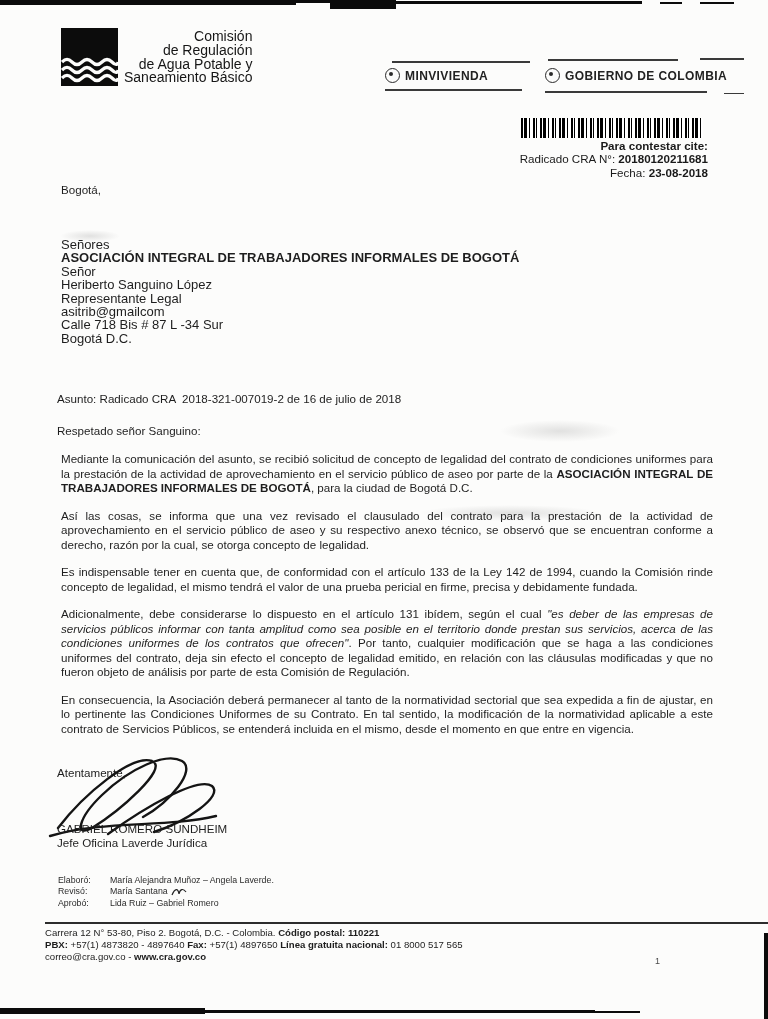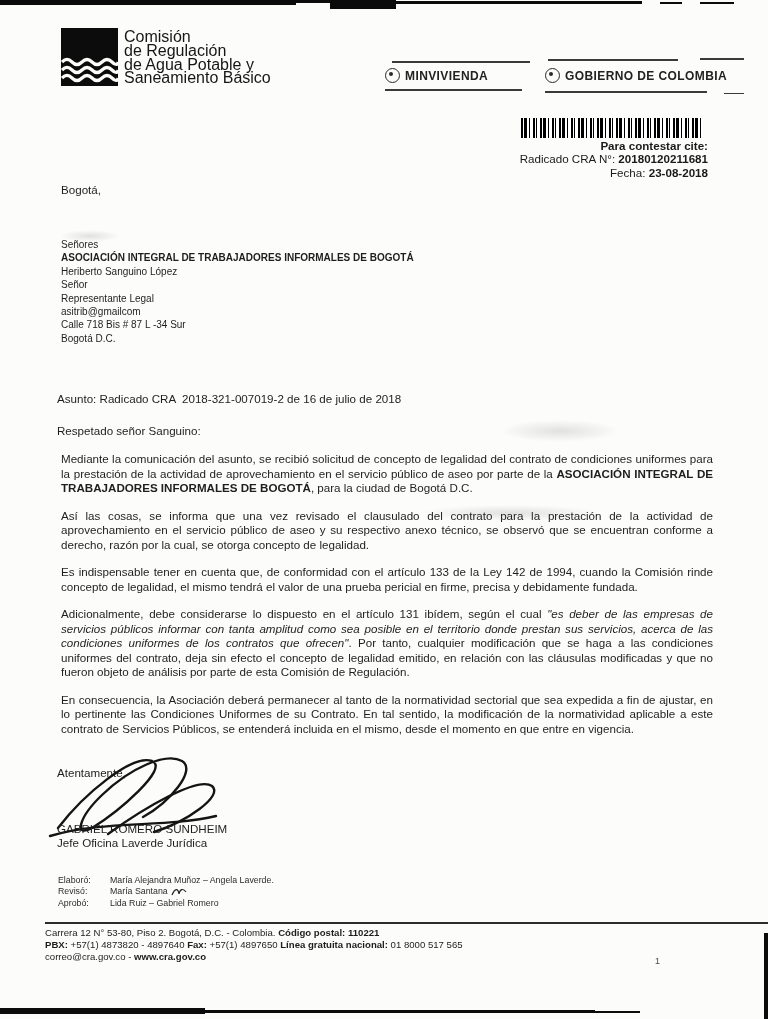--- a/index.html
+++ b/index.html
@@ -7,36 +7,36 @@
     position:relative;width:768px;height:1019px;background:#fcfcfb;
     overflow:hidden;font-family:"Liberation Sans",sans-serif;color:#1e1e1e;
     margin:0 auto;
   }
   .abs{position:absolute;}
   .txt{font-size:11.6px;line-height:14.5px;}
   .bold{font-weight:bold;}
   .it{font-style:italic;}
   
   .logo-box{left:61px;top:28px;width:57px;height:58px;}
-  .logo-text{left:124px;top:30px;font-size:16px;line-height:13.8px;color:#161616;}
+  .logo-text{left:124px;top:30px;font-size:14px;line-height:13.8px;color:#161616;text-align:right;}
   .ministry-row{top:68px;font-size:12px;font-weight:bold;letter-spacing:.4px;color:#222;
     display:flex;align-items:center;gap:5px;}
   .seal{display:inline-block;width:13px;height:13px;border:1.6px solid #2a2a2a;border-radius:50%;
     position:relative;}
   .seal::after{content:"";position:absolute;left:3.2px;top:3.2px;width:4px;height:4px;
     background:#2a2a2a;border-radius:50%;}
   .hline{background:#3a3a3a;height:1.5px;}
   
   .barcode{left:521px;top:118px;width:182px;height:20px;
     background:repeating-linear-gradient(90deg,#000 0 2px,#fff 2px 3px,#000 3px 6px,#fff 6px 8px,
     #000 8px 9px,#fff 9px 12px,#000 12px 14px,#fff 14px 15px,#000 15px 16px,#fff 16px 19px);}
   .rad-block{right:60px;top:139px;text-align:right;font-size:11.6px;line-height:13.4px;color:#1a1a1a;}
   
   .city-line{left:61px;top:183px;}
-  .recipient{left:61px;top:238px;line-height:13.4px;font-size:10px;}
+  .recipient{left:61px;top:238px;line-height:13.4px;font-size:13px;}
   .flow{left:57px;top:392px;width:656px;}
   .subject{white-space:pre-wrap;margin:0 0 17px 0;}
   .salutation{margin:0 0 14px 0;}
   .para{margin:0 0 13px 4px;text-align:justify;}
   
   .closing{left:57px;top:766px;}
   .sig-svg{left:46px;top:748px;width:215px;height:96px;}
   .signer{left:57px;top:822px;font-size:11.6px;line-height:14px;}
   
   .notes{left:58px;top:875px;font-size:8.8px;line-height:11px;color:#2b2b2b;}
@@ -98,22 +98,22 @@
     <div class="bold">Para contestar cite:</div>
     <div><span>Radicado CRA N°: </span><span class="bold">20180120211681</span></div>
     <div><span>Fecha: </span><span class="bold">23-08-2018</span></div>
   </div>
 
   <div class="abs txt city-line">Bogotá,</div>
 
   <div class="abs recipient">
     <div>Señores</div>
     <div class="bold">ASOCIACIÓN INTEGRAL DE TRABAJADORES INFORMALES DE BOGOTÁ</div>
+    <div>Señor</div>
     <div>Heriberto Sanguino López</div>
-    <div>Señor</div>
     <div>Representante Legal</div>
     <div>asitrib@gmailcom</div>
     <div>Calle 718 Bis # 87 L -34 Sur</div>
     <div>Bogotá D.C.</div>
   </div>
 
   <div class="abs flow txt">
     <p class="subject">Asunto: Radicado CRA  2018-321-007019-2 de 16 de julio de 2018</p>
     <p class="salutation">Respetado señor Sanguino:</p>
     <p class="para"><span>Mediante la comunicación del asunto, se recibió solicitud de concepto de legalidad del contrato de condiciones uniformes para la prestación de la actividad de aprovechamiento en el servicio público de aseo por parte de la </span><span class="bold">ASOCIACIÓN INTEGRAL DE TRABAJADORES INFORMALES DE BOGOTÁ</span><span>, para la ciudad de Bogotá D.C.</span></p>

